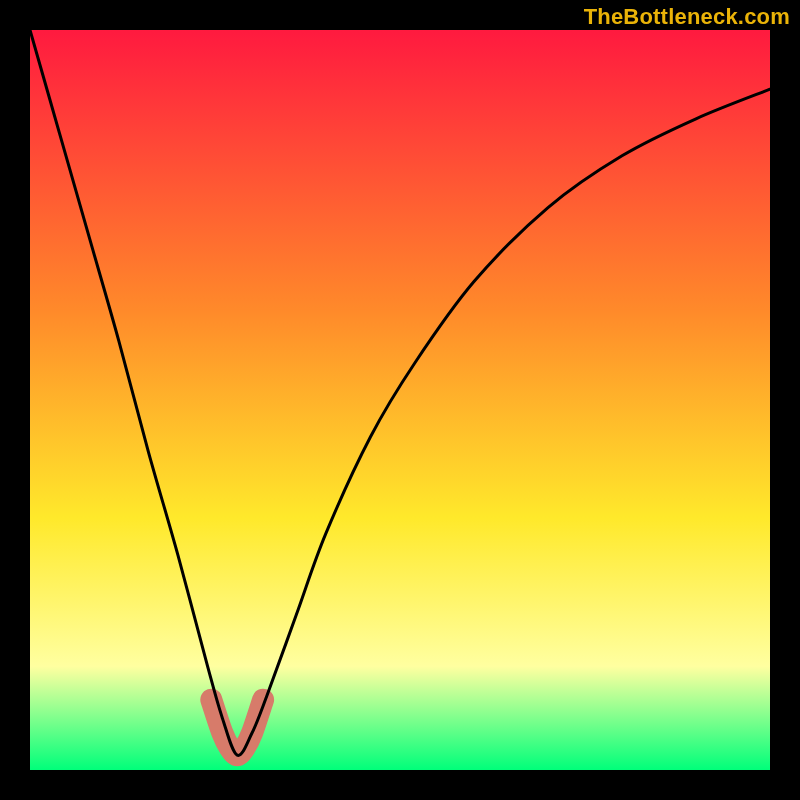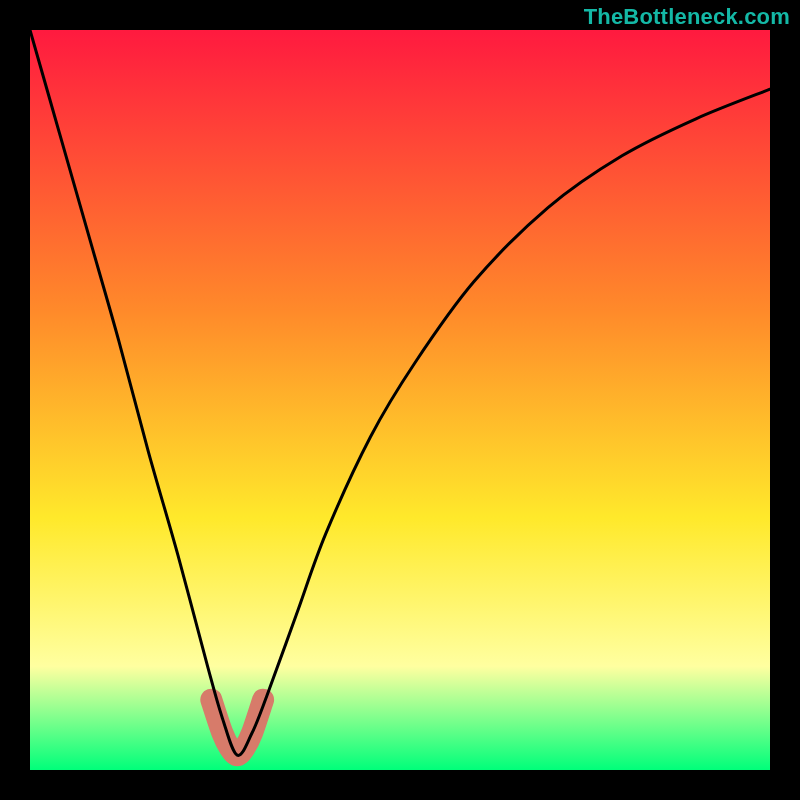--- a/index.html
+++ b/index.html
@@ -18,21 +18,21 @@
     height: 800px;
     background: #000;
   }
   .watermark {
     position: absolute;
     top: 4px;
     right: 10px;
     font-family: Arial, Helvetica, sans-serif;
     font-size: 22px;
     font-weight: 600;
-    color: #14b8a6;
+    color: #eab308;
     letter-spacing: 0.2px;
   }
   .plot-wrap {
     position: absolute;
     left: 30px;
     top: 30px;
     width: 740px;
     height: 740px;
   }
   svg.plot {

